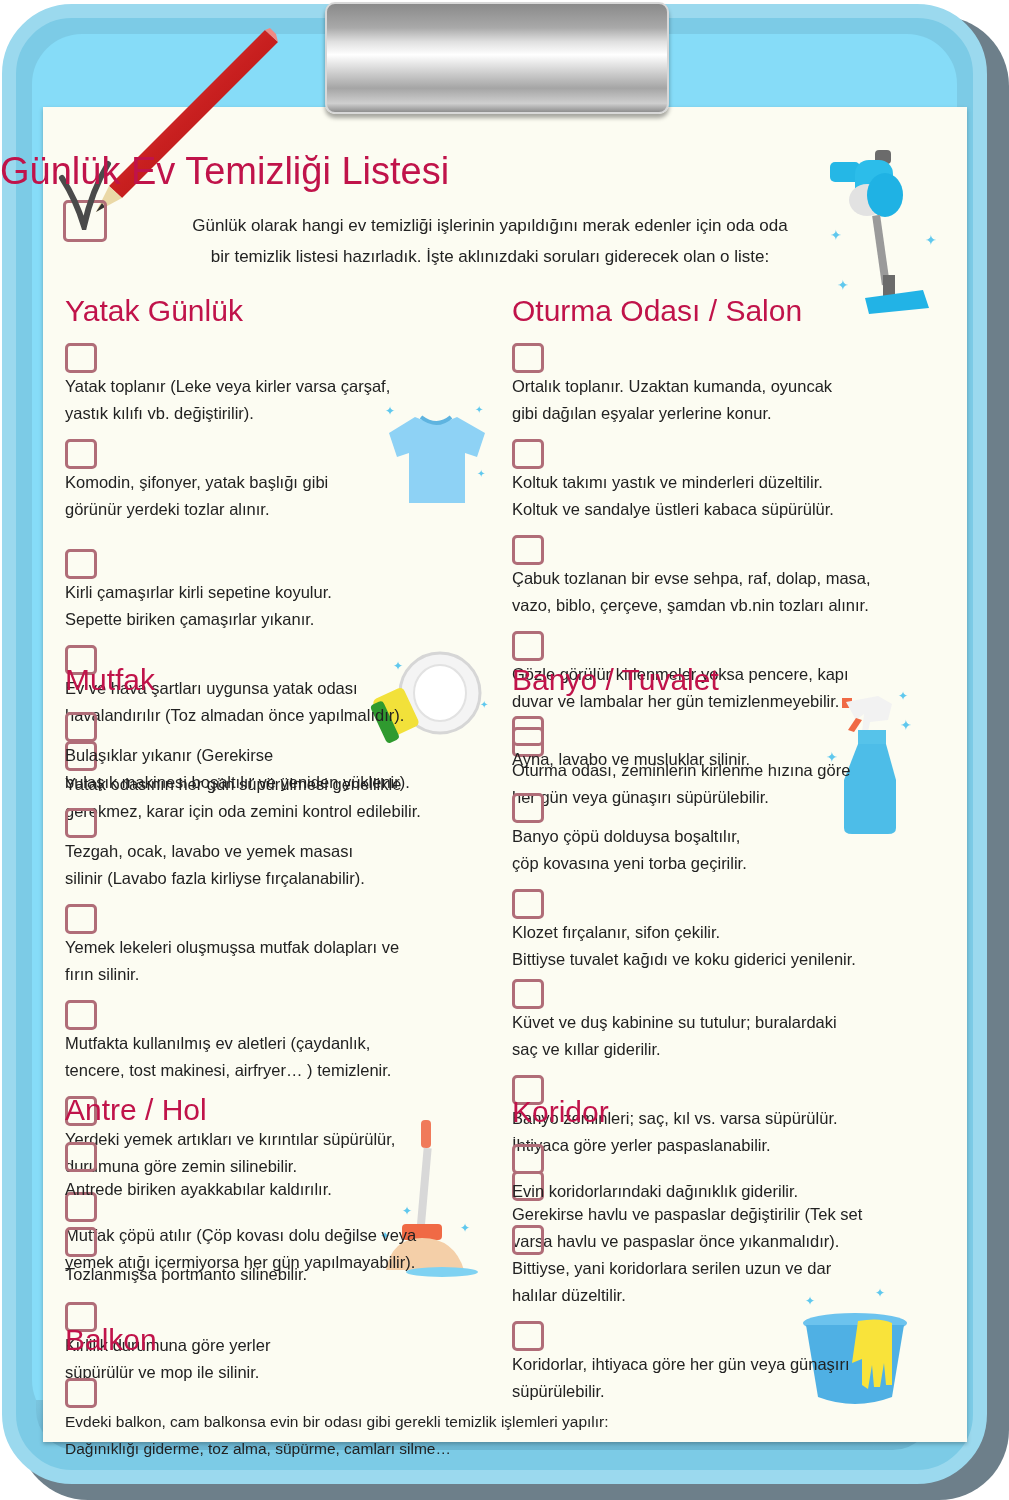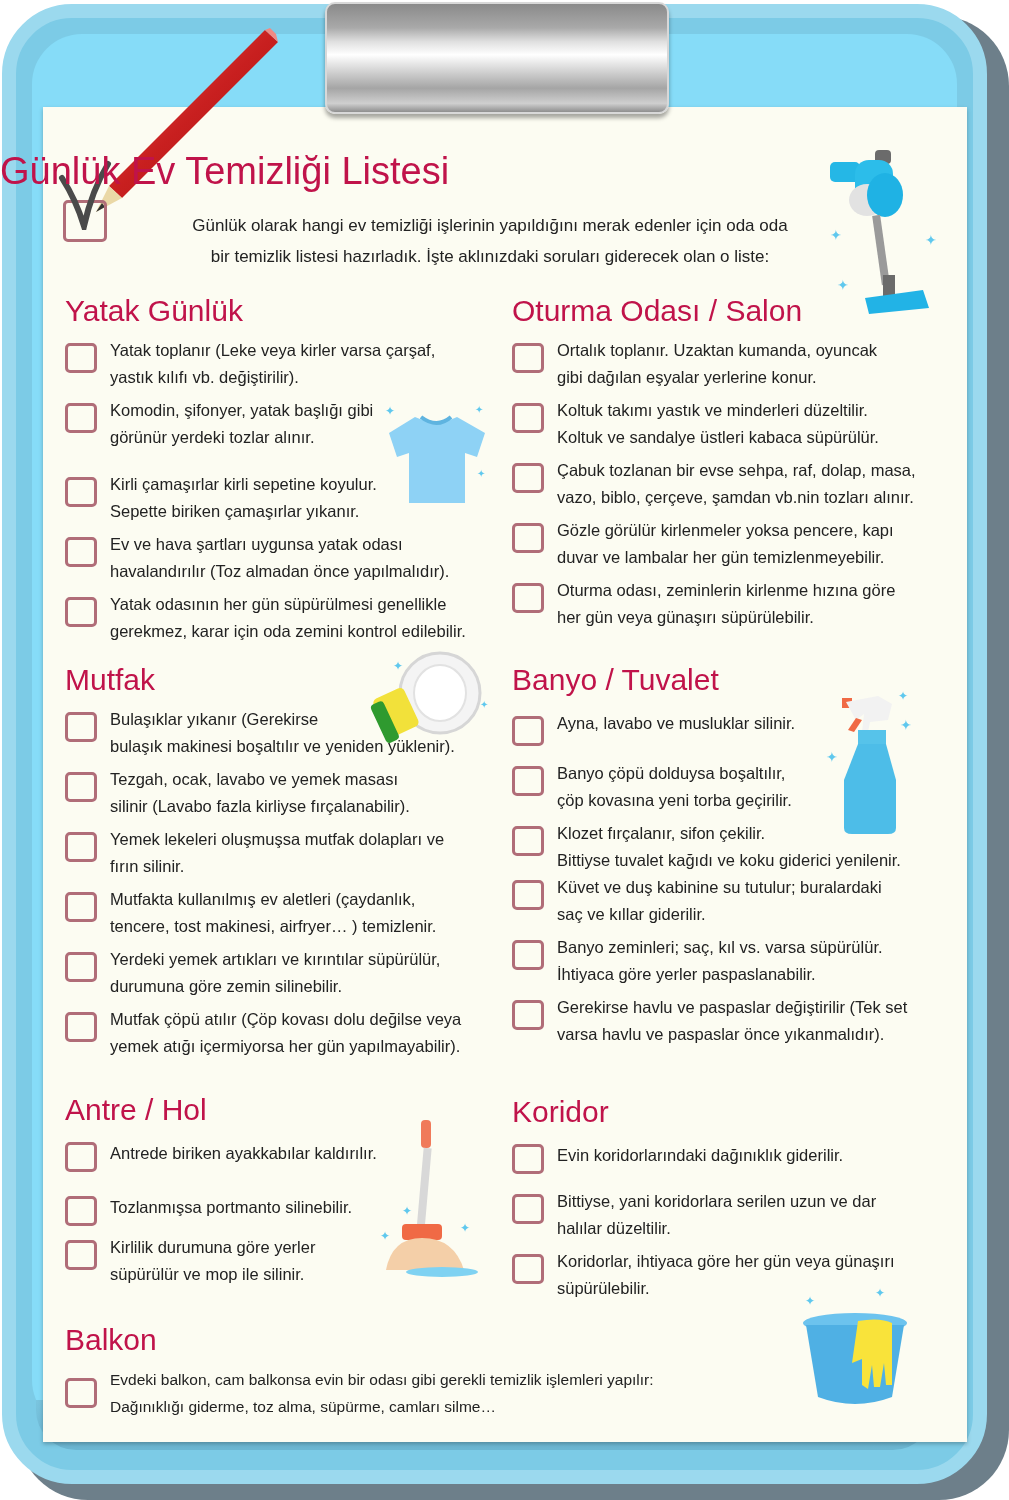--- a/index.html
+++ b/index.html
@@ -21,21 +21,21 @@
          background:linear-gradient(#8a8a8a 0%, #a9a9a9 22%, #e0e0e0 35%, #ffffff 47%, #d9d9d9 60%, #a5a5a5 78%, #cfcfcf 92%, #8e8e8e 100%);
          box-shadow:0 4px 4px rgba(0,0,0,.35); }
   .hero-check { position:absolute; left:63px; top:200px; width:44px; height:42px;
          border:3px solid #b06d78; border-radius:5px; box-sizing:border-box; }
   .title { position:absolute; left:0; width:974px; top:150px; text-align:left;
          color:#c0134a; font-size:38px; }
   .intro { position:absolute; left:130px; width:720px; top:210px; text-align:center;
          color:#222; font-size:17px; line-height:31px; }
   .section { position:absolute; width:440px; }
   .section h2 { margin:0 0 6px 0; font-weight:normal; color:#c0134a; font-size:30px; line-height:40px; }
-  .item { position:relative; display:flex; align-items:flex-start; }
+  .item { position:relative; display:flex; align-items:flex-start;flex-direction:column; }
   .cb { flex:0 0 auto; width:32px; height:30px; border:3px solid #b06d78; border-radius:5px;
         box-sizing:border-box; margin-top:6px; margin-right:13px; background:transparent; cursor:pointer; }
   .txt { font-size:16.5px; line-height:27px; color:#222; white-space:pre-line; }
   .deco { position:absolute; }
 </style>
 </head>
 <body>
 
 <div class="board-shadow"></div>
 <div class="board">

